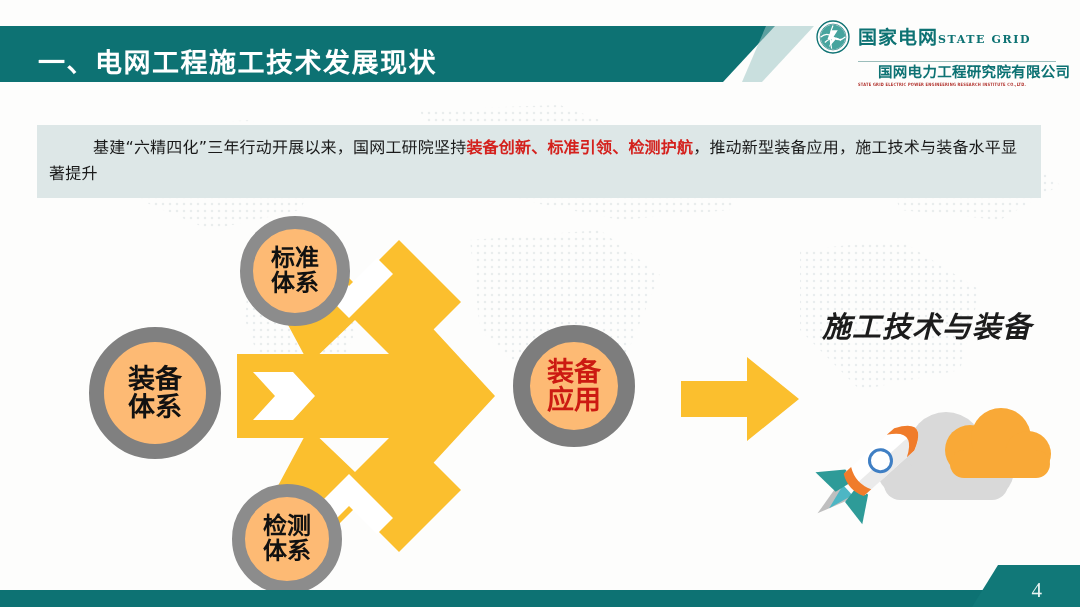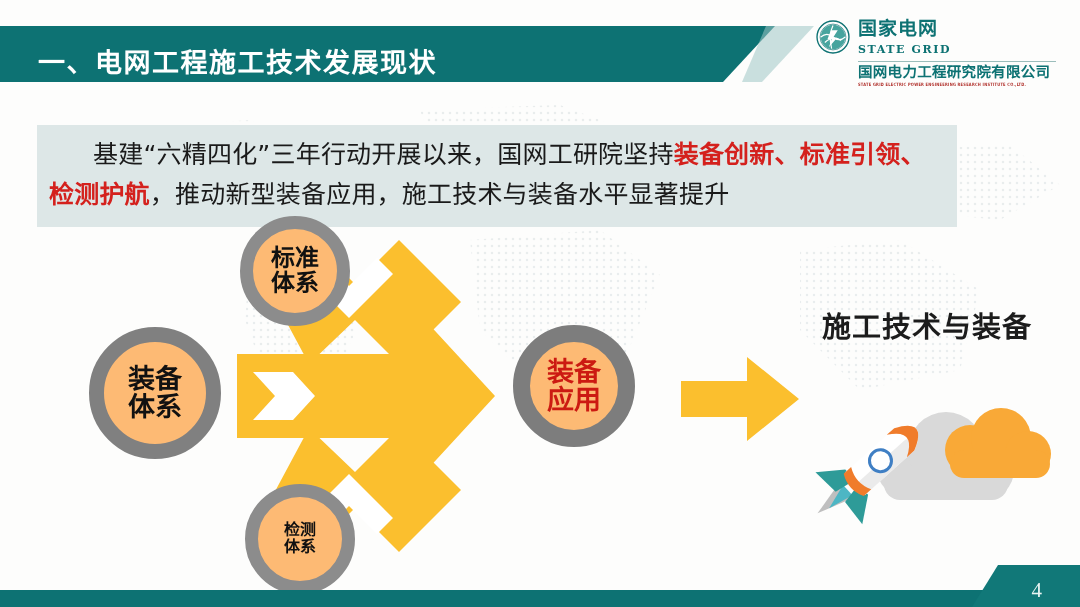--- a/index.html
+++ b/index.html
@@ -36,72 +36,72 @@
     position:absolute; left:38px; top:0; height:68px;
     display:flex; align-items:center;
     color:#ffffff; font-size:27px; font-weight:bold;
     letter-spacing:1.5px; white-space:nowrap;
   }
 
   
   .logo-block { position:absolute; right:14px; top:16px; width:250px; height:72px; }
   .logo-top { display:flex; align-items:center; gap:8px; height:42px; }
   .logo-mark { width:34px; height:34px; flex:0 0 34px; }
-  .logo-names { display:flex; flex-direction:column; justify-content:center; line-height:1; }
+  .logo-names { display:flex; flex-direction:row; justify-content:center; line-height:1; }
   .logo-cn { color:#0d7273; font-size:19px; font-weight:bold; letter-spacing:1px; }
   .logo-en {
     color:#0d7273; font-size:11px; font-weight:bold; letter-spacing:1.6px;
     font-family:"DejaVu Serif","Liberation Serif",serif; margin-top:6px;
   }
   .logo-rule { height:1px; background:#9bbdbb; margin:3px 0 3px 42px; width:198px; }
   .logo-sub {
-    margin-left:42px; color:#0d7273; font-size:14.5px; font-weight:bold;
+    margin-left:62px; color:#0d7273; font-size:14.5px; font-weight:bold;
     letter-spacing:.3px; white-space:nowrap; line-height:1.1;
   }
   .logo-sub-en {
     margin-left:42px; color:#b0302b; font-size:3.6px; font-weight:bold;
     letter-spacing:.25px; white-space:nowrap; transform:scaleY(1.25);
     transform-origin:left top; margin-top:1px;
   }
 
   
   .intro {
-    position:absolute; left:37px; top:125px; width:920px; min-height:72px;
+    position:absolute; left:37px; top:125px; width:1004px; min-height:72px;
     background:#dde7e7; padding:10px 12px 12px 12px;
-    font-size:25px; line-height:1.6; color:#1a1a1a; letter-spacing:.2px;
+    font-size:16px; line-height:1.6; color:#1a1a1a; letter-spacing:.2px;
   }
   .intro .indent { display:inline-block; width:44px; }
   .intro .hl { color:#d4211d; font-weight:bold; }
 
   
   .circle {
     position:absolute; border-radius:50%;
     background:#fdba74; display:flex; align-items:center; justify-content:center;
     text-align:center; font-weight:bold; color:#111; line-height:1.05;
     box-shadow:0 0 0 0 transparent;
   }
   .circle .lbl { display:block; }
   .c-standard { left:240px; top:216px; width:110px; height:110px;
     border:13px solid #8c8c8c; font-size:24px; }
-  .c-detect   { left:245px; top:484px; width:110px; height:110px;
-    border:13px solid #8c8c8c; font-size:16px; }
+  .c-detect   { left:232px; top:484px; width:110px; height:110px;
+    border:13px solid #8c8c8c; font-size:24px; }
   .c-equip    { left:89px;  top:327px; width:132px; height:132px;
     border:15px solid #808080; font-size:27px; }
   .c-apply    { left:513px; top:325px; width:122px; height:122px;
     border:17px solid #7d7d7d; font-size:27px; color:#cc1a12; }
 
   
   .arrow-converge { position:absolute; left:175px; top:222px; width:335px; height:348px; }
   .arrow-final    { position:absolute; left:681px; top:355px; width:118px; height:88px; }
 
   
   .headline {
     position:absolute; left:782px; top:306px; width:290px;
     text-align:center; color:#1c1c1c; font-weight:bold;
-    font-size:29px; line-height:1.45; letter-spacing:1px;
+    font-size:29px; line-height:1.45; letter-spacing:1px;font-style:italic;
   }
 
   
   .rocket-art { position:absolute; left:812px; top:408px; width:240px; height:165px; }
 
   
   .footer-line { position:absolute; left:0; bottom:0; width:1080px; height:17px; background:#0d7273; }
   .footer-tab {
     position:absolute; right:0; bottom:0; width:108px; height:42px; background:#117878;
     clip-path: polygon(26px 0, 100% 0, 100% 100%, 0 100%);

